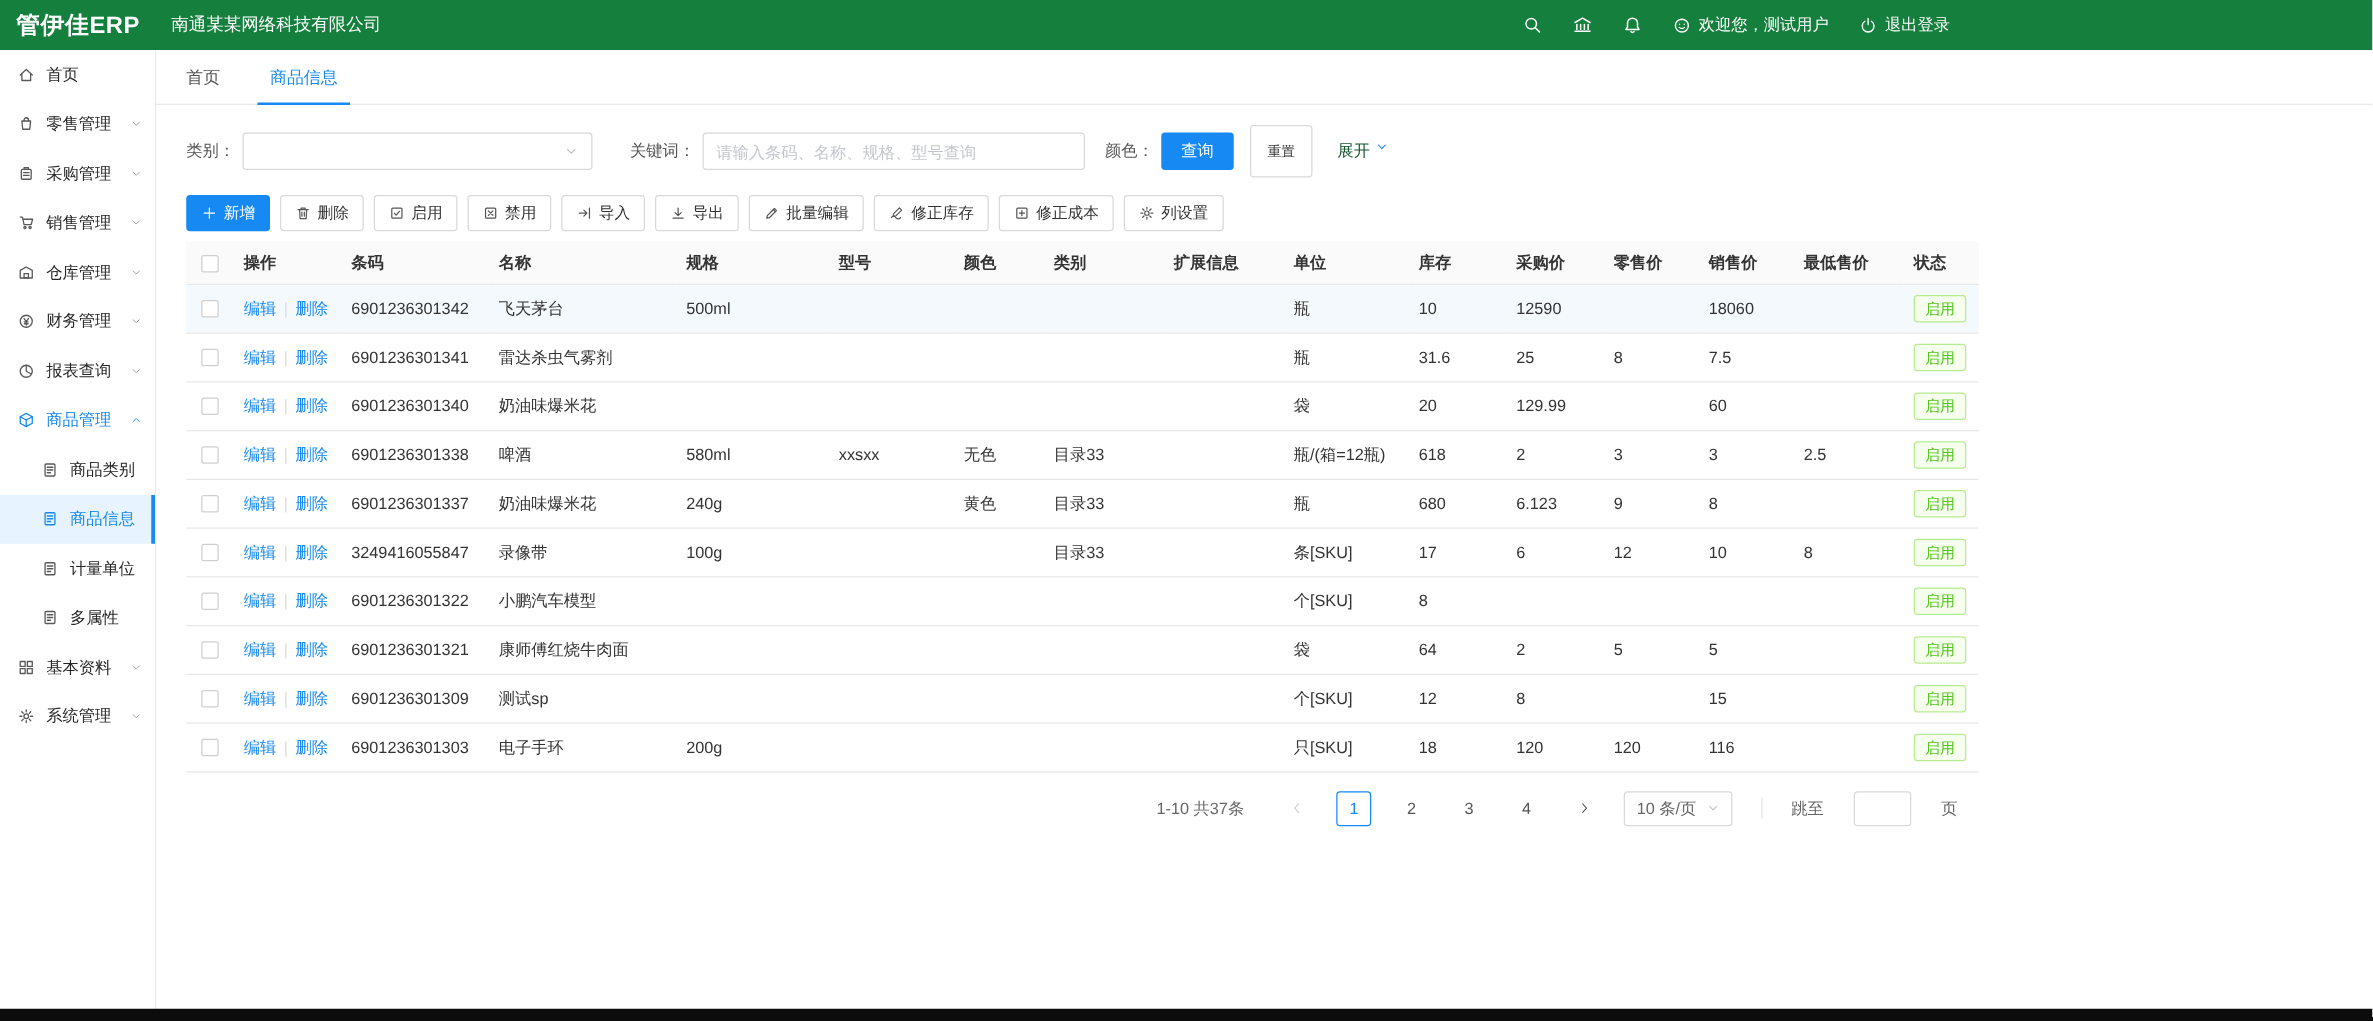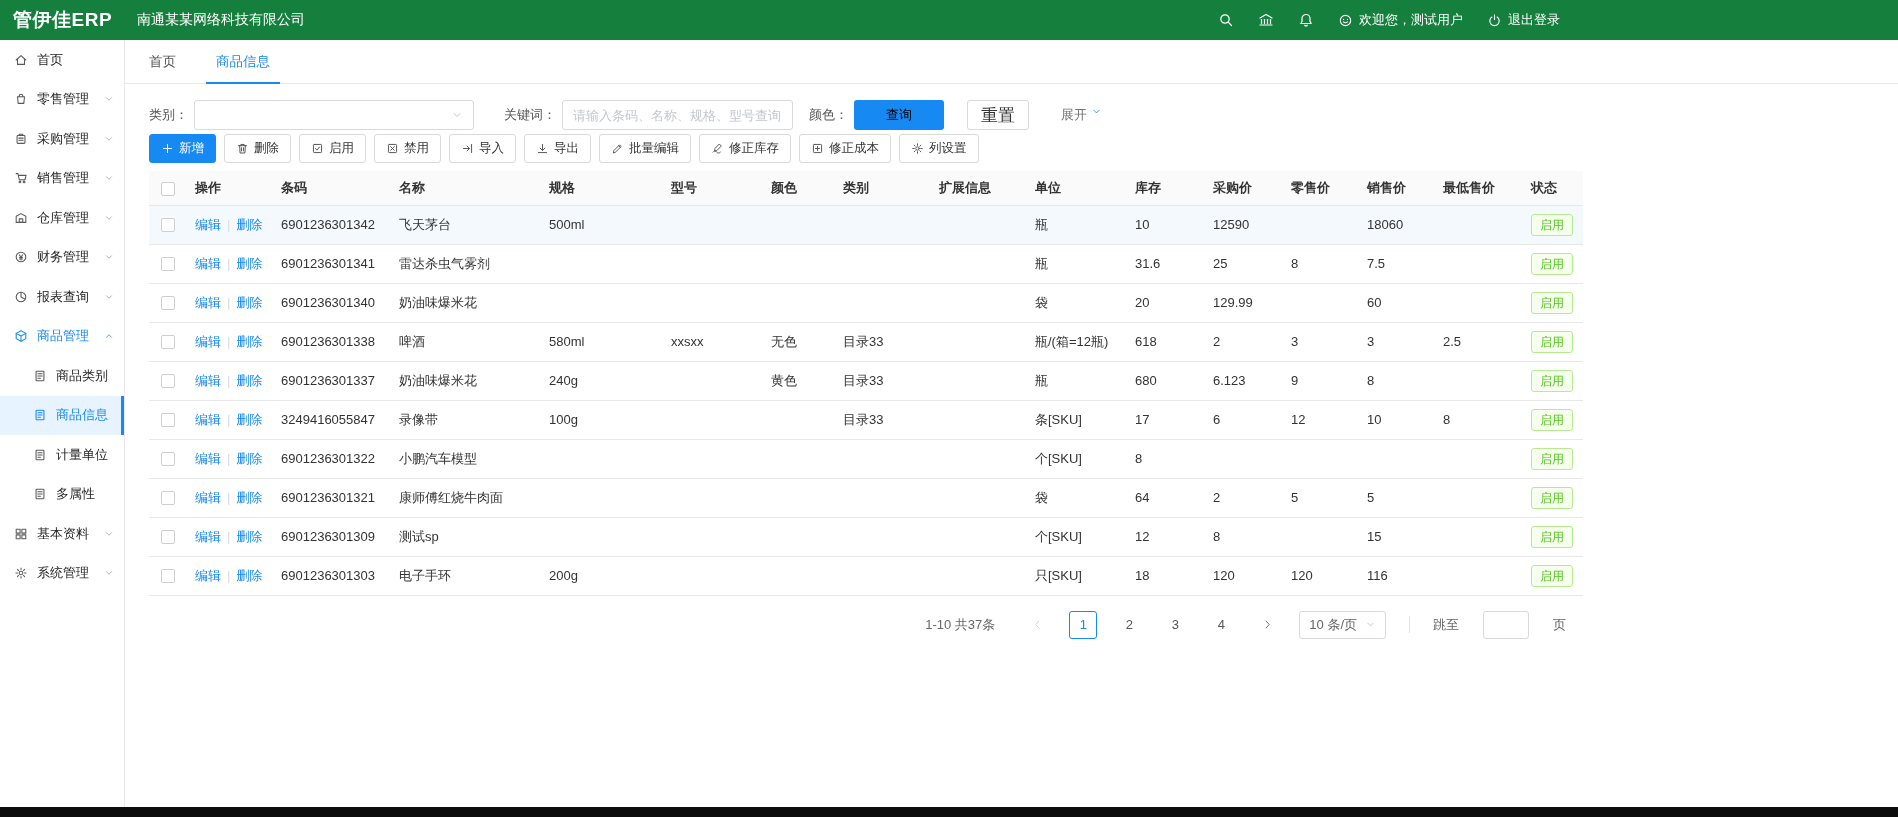--- a/index.html
+++ b/index.html
@@ -39,29 +39,29 @@
   .tab.active::after{content:'';position:absolute;left:-10px;right:-10px;bottom:-1px;height:2px;background:#1789f2}
   .content{width:1465px;padding:16px 24px 0}
 
   
   .filters{display:flex;align-items:center}
   .f-label{color:#555;margin-right:6px;white-space:nowrap}
   .f-select{width:280px;height:30px;border:1px solid #d9d9d9;border-radius:3px;display:flex;align-items:center;justify-content:flex-end;padding:0 10px;cursor:pointer;margin-right:30px;background:#fff}
   .f-chev{width:12px;height:12px;color:#bfbfbf}
   .f-input{height:30px;border:1px solid #d9d9d9;border-radius:3px;padding:0 10px;font-size:13px;color:#333;outline:none}
   .f-input::placeholder{color:#c3c7cd}
-  .f-keyword{width:231px;margin-right:16px}
+  .f-keyword{width:306px;margin-right:16px}
   .f-color{width:285px;margin-right:20px}
-  .btn-primary{height:30px;padding:0 32px;background:#1789f2;color:#000000;border:none;border-radius:3px;font-size:13px;cursor:pointer}
-  .btn-default{height:30px;padding:0 13px;background:#fff;border:1px solid #d9d9d9;border-radius:3px;font-size:17px;color:#333;margin-left:23px;cursor:pointer}
-  .expand-link{color:#737373;margin-left:32px;display:flex;align-items:flex-start;gap:4px;cursor:pointer;text-decoration:none;white-space:nowrap}
+  .btn-primary{height:30px;padding:0 16px;background:#1789f2;color:#ffffff;border:none;border-radius:3px;font-size:13px;cursor:pointer}
+  .btn-default{height:42px;padding:0 13px;background:#fff;border:1px solid #d9d9d9;border-radius:3px;font-size:11px;color:#333;margin-left:13px;cursor:pointer}
+  .expand-link{color:#14532d;margin-left:20px;display:flex;align-items:flex-start;gap:4px;cursor:pointer;text-decoration:none;white-space:nowrap}
   .f-chev-sm{width:11px;height:11px;color:#1789f2}
 
   
-  .toolbar{display:flex;gap:8px;margin-top:4px}
+  .toolbar{display:flex;gap:8px;margin-top:14px}
   .tb-btn{height:29px;display:flex;align-items:center;gap:5px;padding:0 11px;background:#fff;border:1px solid #d9d9d9;border-radius:3px;font-size:12.5px;color:#333;cursor:pointer;white-space:nowrap}
   .tb-btn .btn-icon{width:13px;height:13px;color:#555}
   .tb-btn.primary{background:#1789f2;border-color:#1789f2;color:#fff}
   .tb-btn.primary .btn-icon{color:#fff}
 
   
   table{border-collapse:collapse;table-layout:fixed;margin-top:8px;width:1434px}
   thead th{background:#fafafa;height:34px;font-weight:bold;text-align:left;padding:0 8px;font-size:13px;color:#333;border-bottom:1px solid #e8e8e8;white-space:nowrap}
   thead th.th-check{text-align:center}
   tbody td{height:39px;padding:0 8px;border-bottom:1px solid #e8e8e8;font-size:13px;color:#333;overflow:hidden;white-space:nowrap;text-overflow:ellipsis;background:#fff}

